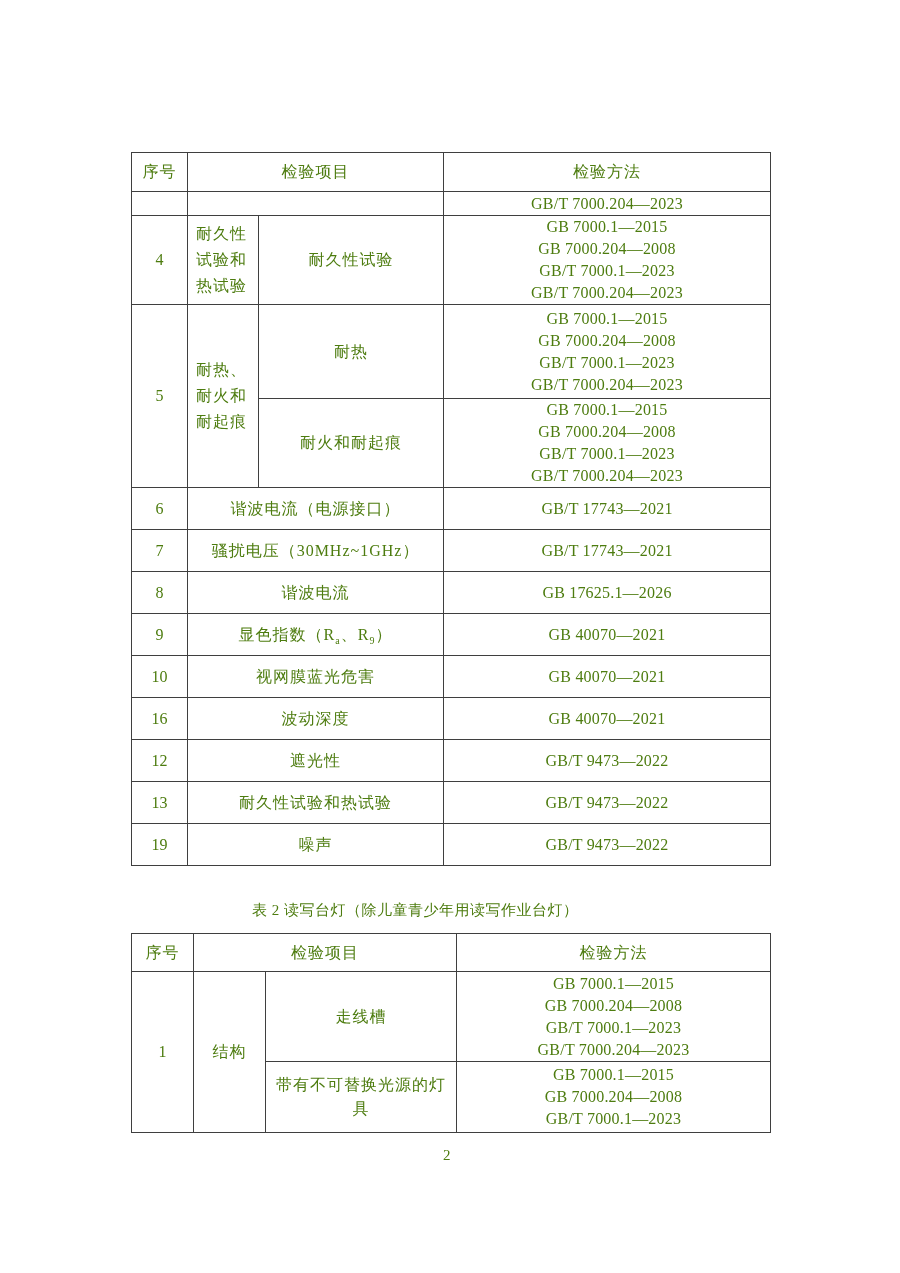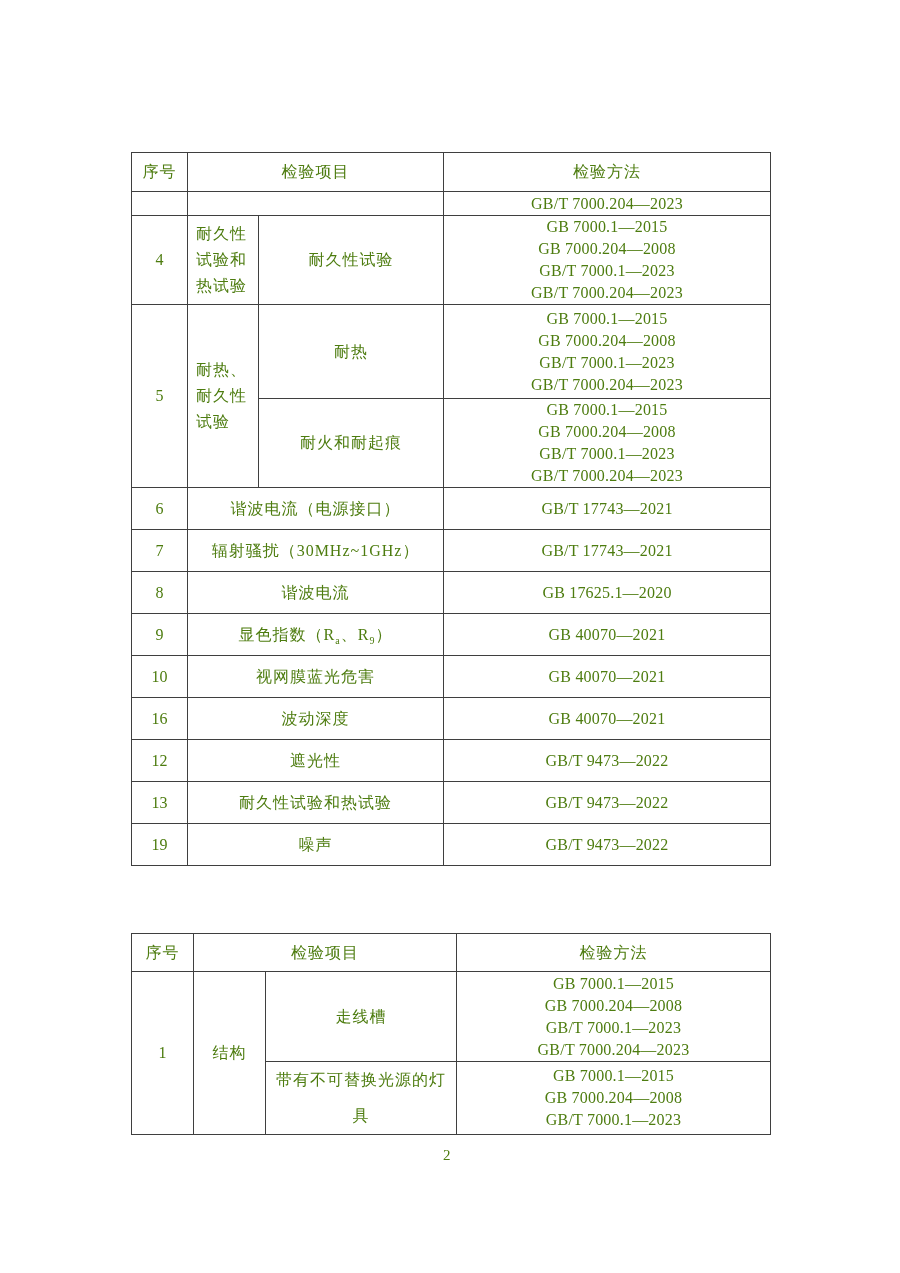--- a/index.html
+++ b/index.html
@@ -29,21 +29,21 @@
     vertical-align: middle;
     padding: 0;
     font-size: 16px;
     line-height: 22px;
   }
   th { letter-spacing: 1px; }
   .no-cell { letter-spacing: 0; }
   .item-cell { letter-spacing: 1px; text-align: center; }
   .grp-cell { letter-spacing: 1px; }
   .grpw { width: 54px; margin: 0 auto; text-align: left; line-height: 26px; }
-  .iw { padding: 0 8px; line-height: 36px; }
+  .iw { padding: 0 8px; line-height: 24px; }
   .m { line-height: 22px; letter-spacing: 0.2px; }
   sub { font-size: 10px; line-height: 0; }
   .t2title {
     position: absolute;
     left: 252px;
     top: 901px;
     font-size: 15px;
     letter-spacing: 0.5px;
     white-space: nowrap;
   }
@@ -91,21 +91,21 @@
           <div class="m">GB 7000.1—2015</div>
           <div class="m">GB 7000.204—2008</div>
           <div class="m">GB/T 7000.1—2023</div>
           <div class="m">GB/T 7000.204—2023</div>
         </td>
       </tr>
 
       <tr style="height:94px">
         <td class="no-cell" rowspan="2">5</td>
         <td class="grp-cell" rowspan="2">
-          <div class="grpw">耐热、耐久性试验</div>
+          <div class="grpw">耐热、耐火和耐起痕</div>
         </td>
         <td class="item-cell">耐热</td>
         <td>
           <div class="m">GB 7000.1—2015</div>
           <div class="m">GB 7000.204—2008</div>
           <div class="m">GB/T 7000.1—2023</div>
           <div class="m">GB/T 7000.204—2023</div>
         </td>
       </tr>
       <tr style="height:85px">
@@ -118,27 +118,27 @@
         </td>
       </tr>
 
       <tr style="height:42px">
         <td class="no-cell">6</td>
         <td colspan="2" class="item-cell">谐波电流（电源接口）</td>
         <td class="m">GB/T 17743—2021</td>
       </tr>
       <tr style="height:42px">
         <td class="no-cell">7</td>
-        <td colspan="2" class="item-cell">辐射骚扰（30MHz~1GHz）</td>
+        <td colspan="2" class="item-cell">骚扰电压（30MHz~1GHz）</td>
         <td class="m">GB/T 17743—2021</td>
       </tr>
       <tr style="height:42px">
         <td class="no-cell">8</td>
         <td colspan="2" class="item-cell">谐波电流</td>
-        <td class="m">GB 17625.1—2020</td>
+        <td class="m">GB 17625.1—2026</td>
       </tr>
       <tr style="height:42px">
         <td class="no-cell">9</td>
         <td colspan="2" class="item-cell"><span>显色指数（R</span><sub>a</sub><span>、R</span><sub>9</sub><span>）</span></td>
         <td class="m">GB 40070—2021</td>
       </tr>
       <tr style="height:42px">
         <td class="no-cell">10</td>
         <td colspan="2" class="item-cell">视网膜蓝光危害</td>
         <td class="m">GB 40070—2021</td>
@@ -159,20 +159,21 @@
         <td class="m">GB/T 9473—2022</td>
       </tr>
       <tr style="height:42px">
         <td class="no-cell">19</td>
         <td colspan="2" class="item-cell">噪声</td>
         <td class="m">GB/T 9473—2022</td>
       </tr>
     </tbody>
   </table>
 
+  <div class="t2title">表 2 读写台灯（除儿童青少年用读写作业台灯）</div>
 
   <table id="t2">
     <colgroup>
       <col style="width:62px">
       <col style="width:72px">
       <col style="width:191px">
       <col style="width:314px">
     </colgroup>
     <tbody>
       <tr style="height:38px">

